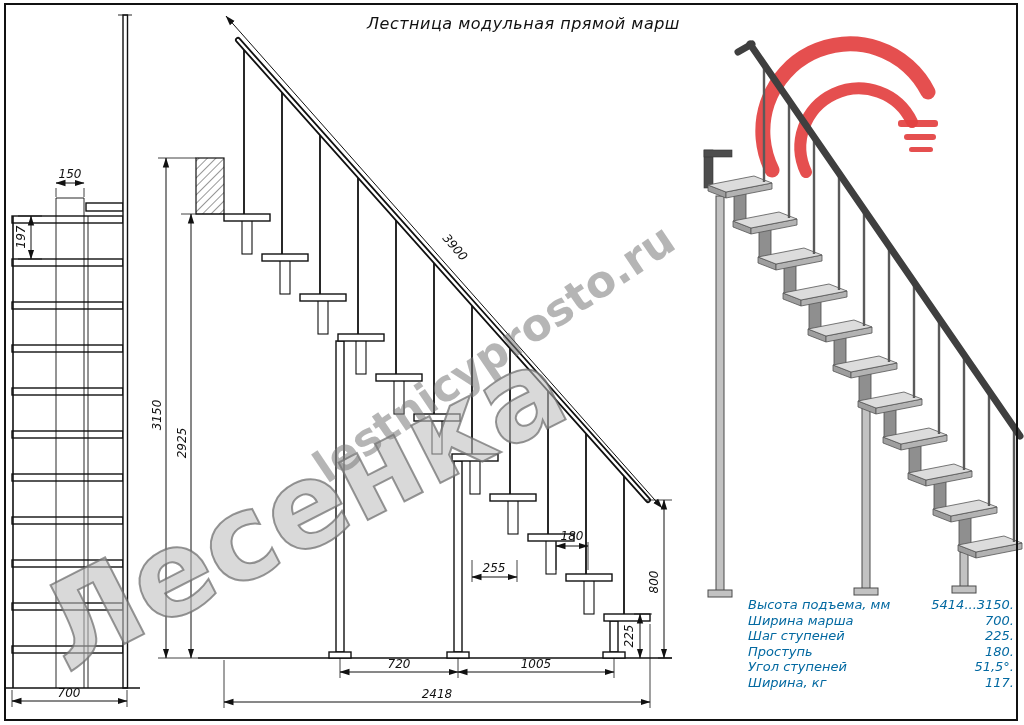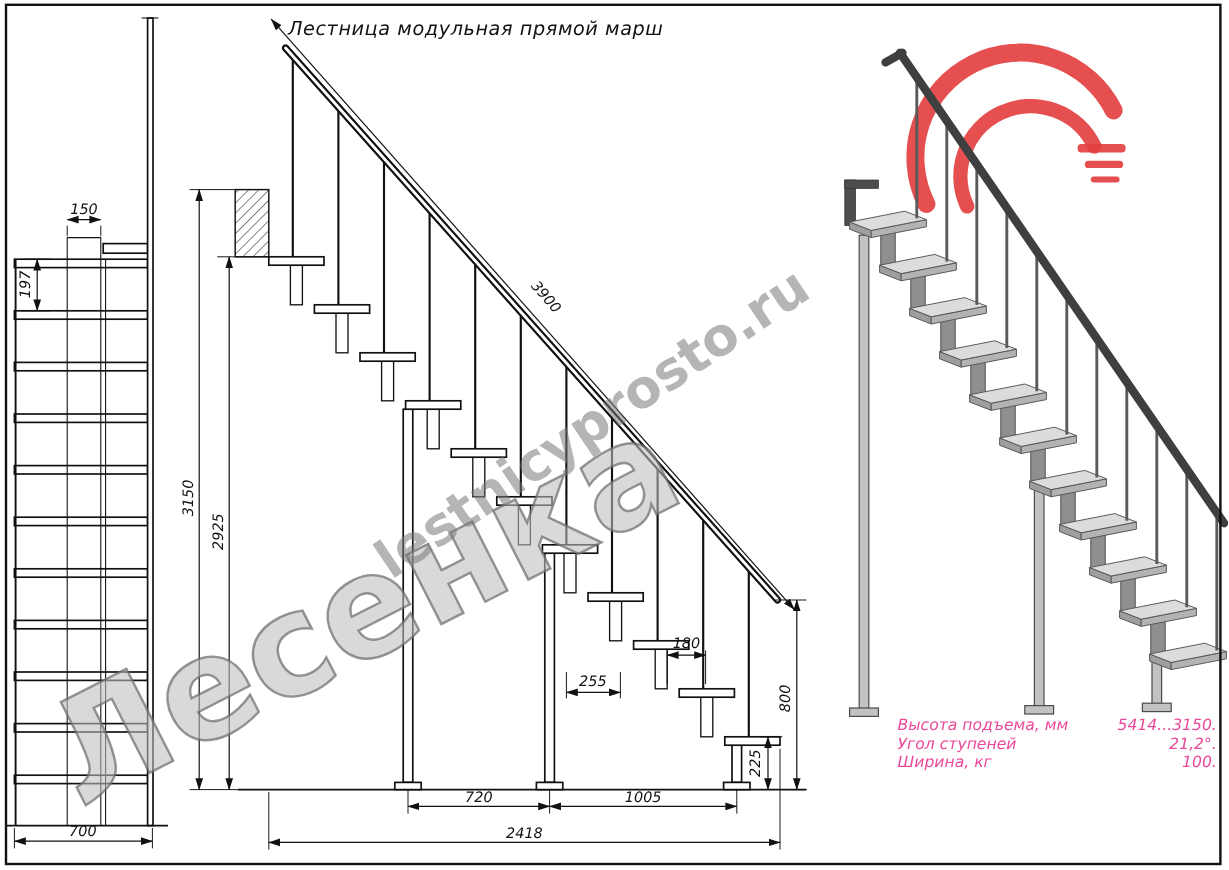--- a/index.html
+++ b/index.html
@@ -1,21 +1,21 @@
 <!DOCTYPE html>
 <html><head>
 <meta charset="utf-8">
 <style>
   * { margin:0; padding:0; box-sizing:border-box; }
   html,body { background:#ffffff; }
   body { width:1024px; height:725px; position:relative; overflow:hidden;
          font-family:"DejaVu Sans", sans-serif; }
   .frame { position:absolute; left:4px; top:3px; width:1014px; height:718px;
            border:2px solid #111; pointer-events:none; }
-  .title { position:absolute; left:240px; top:14px; width:440px; text-align:left;
+  .title { position:absolute; left:240px; top:14px; width:440px; text-align:right;
            font:italic 16px "DejaVu Sans", sans-serif; color:#111; letter-spacing:.5px; }
   svg { position:absolute; left:0; top:0; }
   svg text { font:italic 12px "DejaVu Sans", sans-serif; fill:#111; }
   .ln   { stroke:#111; stroke-width:1.6; fill:none; }
   .thin { stroke:#111; stroke-width:.9; fill:none; }
   .ext  { stroke:#111; stroke-width:.8; fill:none; }
   .dim  { stroke:#111; stroke-width:1; fill:none;
           marker-start:url(#arr); marker-end:url(#arr); }
   .st   { fill:#fff; stroke:#111; stroke-width:1.4; }
   .st2  { fill:#fff; stroke:#111; stroke-width:1.1; }
@@ -26,21 +26,21 @@
   .iface-f{ fill:#b3b3b3; stroke:#555; stroke-width:.8; }
   .iface-l{ fill:#9e9e9e; stroke:#555; stroke-width:.8; }
   .imod { fill:#8f8f8f; stroke:#4a4a4a; stroke-width:.8; }
   .ibal { stroke:#5a5a5a; stroke-width:2.4; }
   .ipole{ fill:#c2c2c2; stroke:#4a4a4a; stroke-width:1; }
   .irail{ stroke:#3f3f3f; stroke-width:7; fill:none; stroke-linecap:round; }
   .ibracket{ fill:#4d4d4d; stroke:#333; stroke-width:.6; }
   .logo-arc{ fill:none; stroke-linecap:round; opacity:.92; }
   .specs { position:absolute; left:748px; top:597px; width:266px; }
   .spec-row { display:flex; justify-content:space-between;
-              font:italic 13px "DejaVu Sans", sans-serif; color:#ec4899; line-height:15.6px; }
+              font:italic 13px "DejaVu Sans", sans-serif; color:#0369a1; line-height:15.6px; }
   .wm-brand { position:absolute; left:48px; top:568px; white-space:nowrap;
               font:bold 118px "DejaVu Sans", sans-serif;
               color:rgba(190,190,190,.58); -webkit-text-stroke:2px rgba(110,110,110,.72);
               transform:rotate(-27deg); transform-origin:0 50%; pointer-events:none; }
   .wm-site  { position:absolute; left:318px; top:446px; white-space:nowrap;
               font:bold 44px "DejaVu Sans", sans-serif; color:rgba(120,120,120,.55);
               transform:rotate(-34deg); transform-origin:0 50%; pointer-events:none; }
 </style>
 </head>
 <body>
@@ -279,25 +279,37 @@
 </svg>
 
 <div class="title">Лестница модульная прямой марш</div>
 
 <div class="specs">
   <div class="spec-row">
     <span>Высота подъема, мм</span>
     <span>5414...3150.</span>
   </div>
   <div class="spec-row">
+    <span>Ширина марша</span>
+    <span>700.</span>
+  </div>
+  <div class="spec-row">
+    <span>Шаг ступеней</span>
+    <span>225.</span>
+  </div>
+  <div class="spec-row">
+    <span>Проступь</span>
+    <span>180.</span>
+  </div>
+  <div class="spec-row">
     <span>Угол ступеней</span>
-    <span>21,2°.</span>
+    <span>51,5°.</span>
   </div>
   <div class="spec-row">
     <span>Ширина, кг</span>
-    <span>100.</span>
+    <span>117.</span>
   </div>
 </div>
 
 <div class="wm-brand">Лесенка</div>
 <div class="wm-site">lestnicyprosto.ru</div>
 
 <div class="frame"></div>
 
 </body></html>

